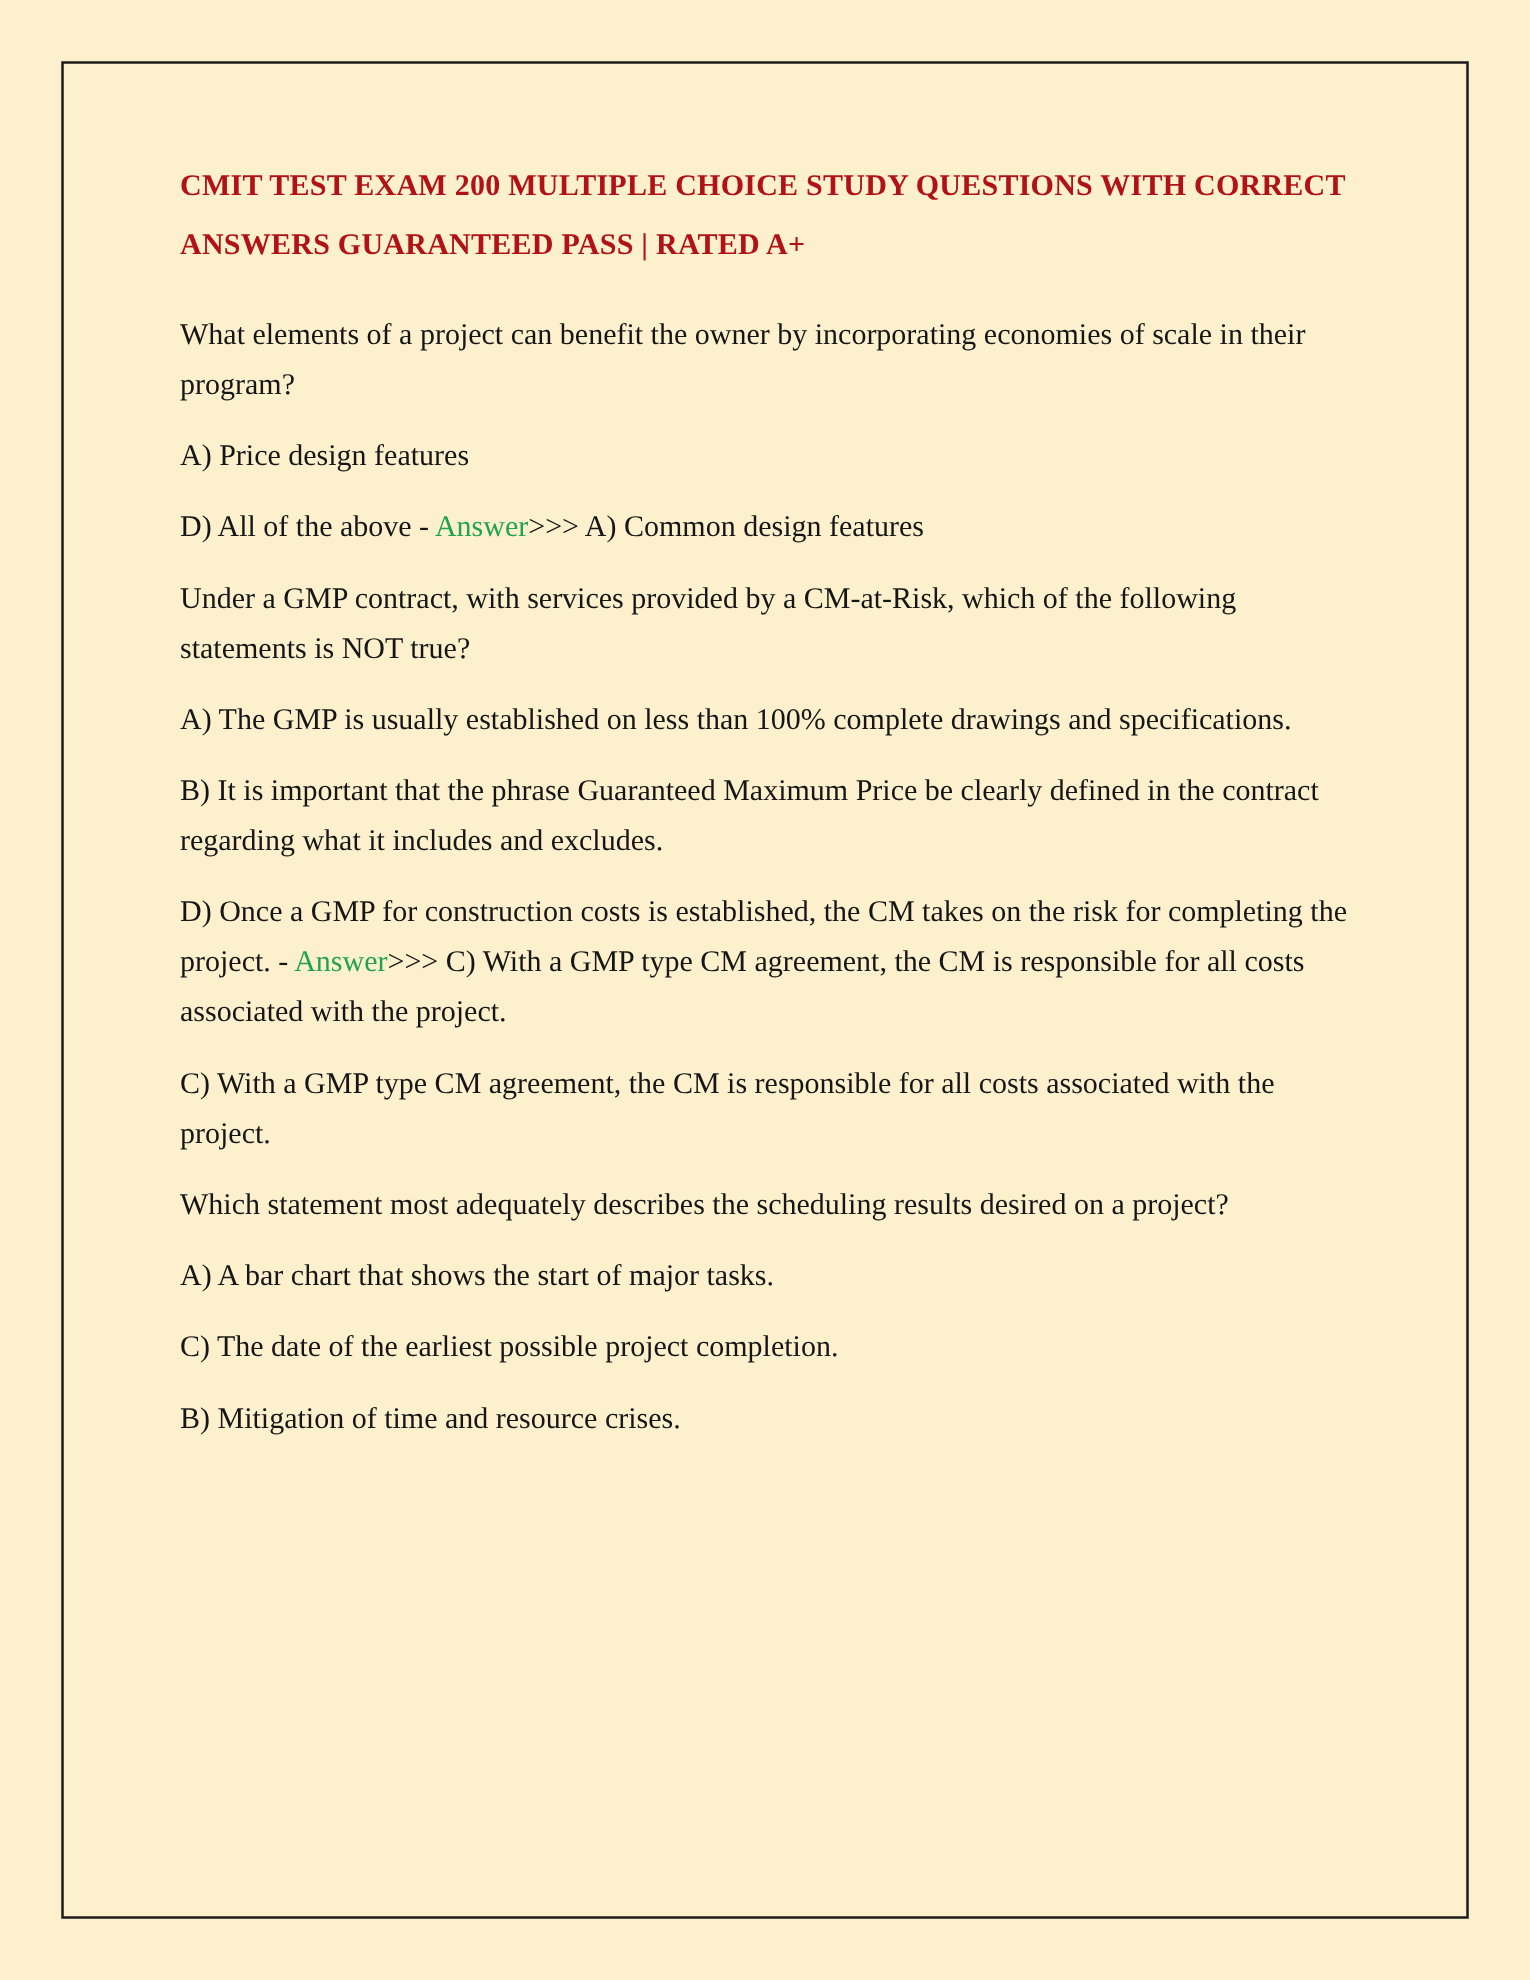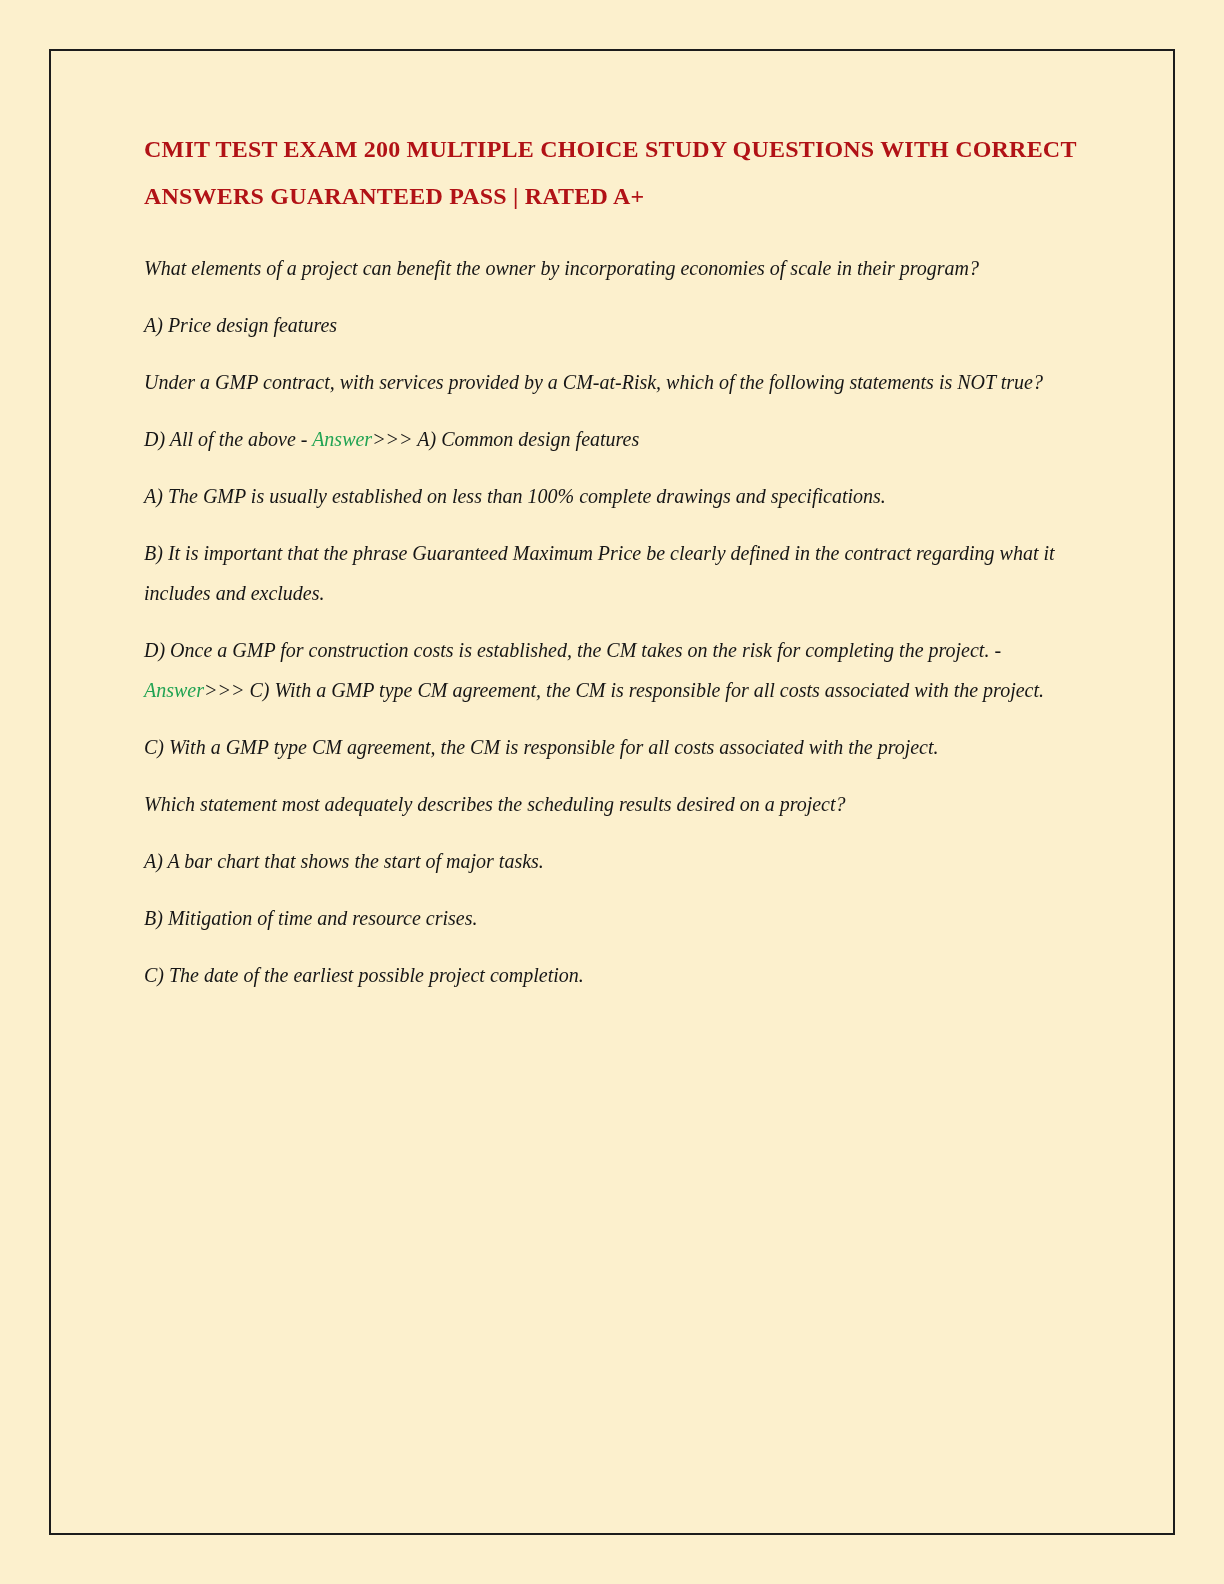--- a/index.html
+++ b/index.html
@@ -31,44 +31,43 @@
   }
   .title {
     font-weight: bold;
     font-size: 24px;
     line-height: 47px;
     letter-spacing: 0.2px;
     color: var(--title, #B11216);
     margin: 0 0 28px 0;
   }
   p.para {
-    font-size: 20px;
+    font-size: 24px;
     line-height: 40px;
     margin: 0 0 17px 0;
     color: var(--text, #161616);
-    font-style: italic;
   }
   span.answer {
     color: var(--answer, #21A353);
   }
 </style>
 </head>
 <body style="--bg: #FCF0CD; --border: #1C1C1C; --title: #B11216; --text: #161616; --answer: #21A353;">
 
 <div class="frame"></div>
 
 <div class="content">
   <h1 class="title">CMIT TEST EXAM 200 MULTIPLE CHOICE STUDY QUESTIONS WITH CORRECT ANSWERS GUARANTEED PASS | RATED A+</h1>
   <div>
       <p class="para">What elements of a project can benefit the owner by incorporating economies of scale in their program?</p>
       <p class="para"><span class="seg">A) Price design features</span></p>
+      <p class="para"><span class="seg">D) All of the above - </span><span class="answer">Answer</span><span class="seg">&gt;&gt;&gt; A) Common design features</span></p>
       <p class="para">Under a GMP contract, with services provided by a CM-at-Risk, which of the following statements is NOT true?</p>
-      <p class="para"><span class="seg">D) All of the above - </span><span class="answer">Answer</span><span class="seg">&gt;&gt;&gt; A) Common design features</span></p>
       <p class="para"><span class="seg">A) The GMP is usually established on less than 100% complete drawings and specifications.</span></p>
       <p class="para"><span class="seg">B) It is important that the phrase Guaranteed Maximum Price be clearly defined in the contract regarding what it includes and excludes.</span></p>
       <p class="para"><span class="seg">D) Once a GMP for construction costs is established, the CM takes on the risk for completing the project. - </span><span class="answer">Answer</span><span class="seg">&gt;&gt;&gt; C) With a GMP type CM agreement, the CM is responsible for all costs associated with the project.</span></p>
       <p class="para"><span class="seg">C) With a GMP type CM agreement, the CM is responsible for all costs associated with the project.</span></p>
       <p class="para">Which statement most adequately describes the scheduling results desired on a project?</p>
       <p class="para"><span class="seg">A) A bar chart that shows the start of major tasks.</span></p>
+      <p class="para"><span class="seg">C) The date of the earliest possible project completion.</span></p>
       <p class="para"><span class="seg">B) Mitigation of time and resource crises.</span></p>
-      <p class="para"><span class="seg">C) The date of the earliest possible project completion.</span></p>
     </div>
 </div>
 
 </body></html>

